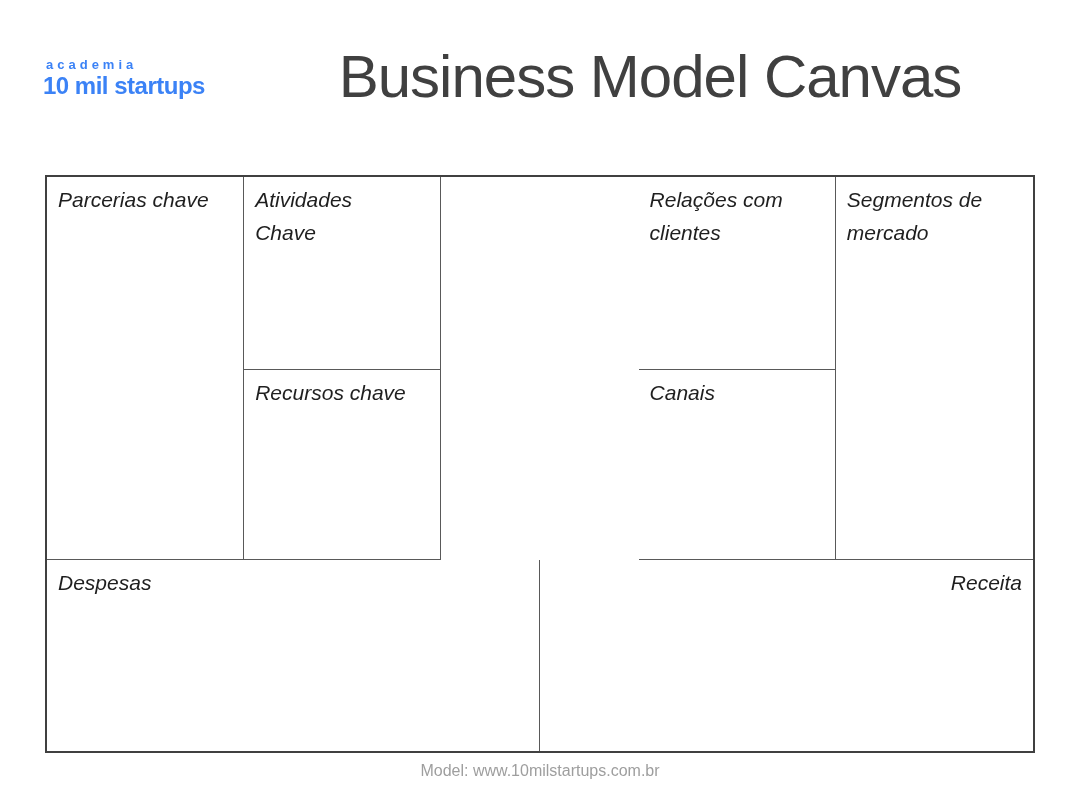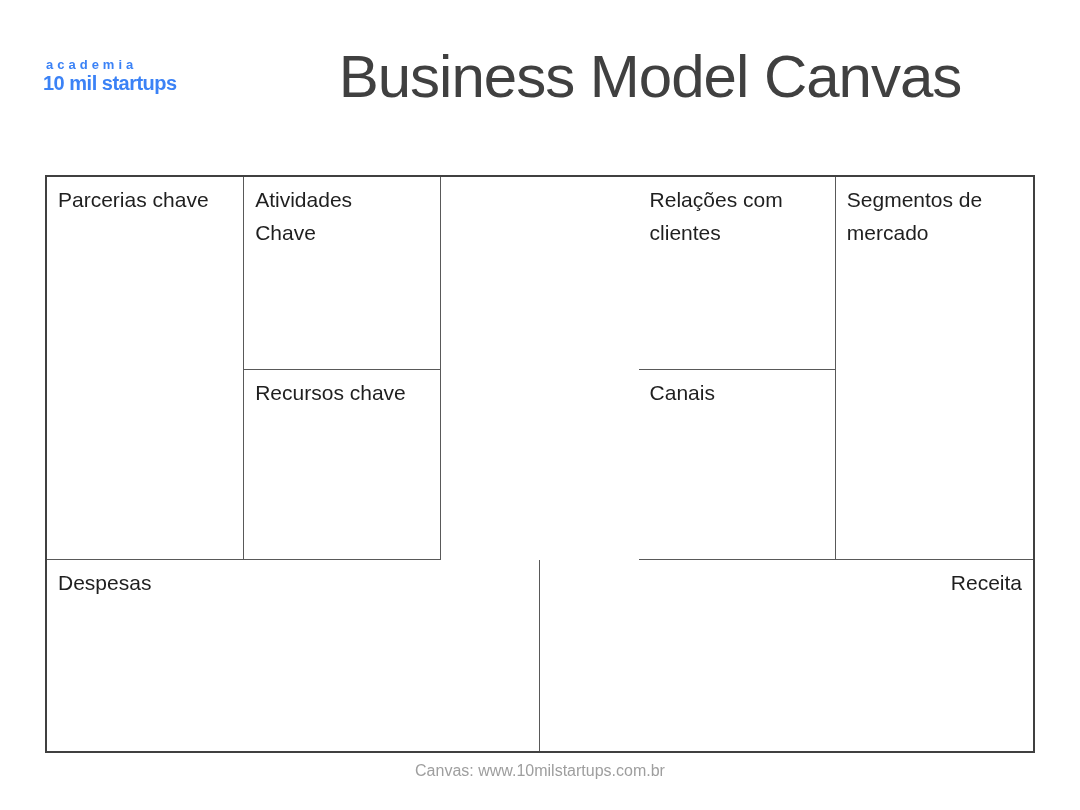--- a/index.html
+++ b/index.html
@@ -25,21 +25,21 @@
     user-select: none;
   }
   .logo-top {
     font-size: 13px;
     font-weight: 700;
     letter-spacing: 4px;
     line-height: 1;
     margin-left: 3px;
   }
   .logo-bottom {
-    font-size: 20px;
+    font-size: 24px;
     font-weight: 700;
     letter-spacing: -0.5px;
     line-height: 1.05;
     margin-top: 2px;
   }
   .slide-title {
     position: absolute;
     left: 650px;
     top: 44px;
     transform: translateX(-50%);
@@ -56,20 +56,21 @@
     position: absolute;
     left: 45px;
     top: 175px;
     width: 990px;
     height: 578px;
     box-sizing: border-box;
     border: 2px solid #404040;
     display: grid;
     grid-template-columns: repeat(10, 1fr);
     grid-template-rows: 194fr 192fr 192fr;
+    font-style: italic;
   }
   .cell {
     box-sizing: border-box;
     padding: 7px 11px;
     font-size: 21px;
     line-height: 1.55;
     color: #1f1f1f;
   }
   .cell-label {
     white-space: pre-line;
@@ -131,13 +132,13 @@
     <span class="cell-label">Recursos chave</span>
   </div>
   <div class="cell cell-despesas b-right">
     <span class="cell-label">Despesas</span>
   </div>
   <div class="cell cell-receita">
     <span class="cell-label">Receita</span>
   </div>
 </div>
 
-<div class="slide-footer">Canvas: www.10milstartups.com.br</div>
+<div class="slide-footer">Model: www.10milstartups.com.br</div>
 
 </body></html>

